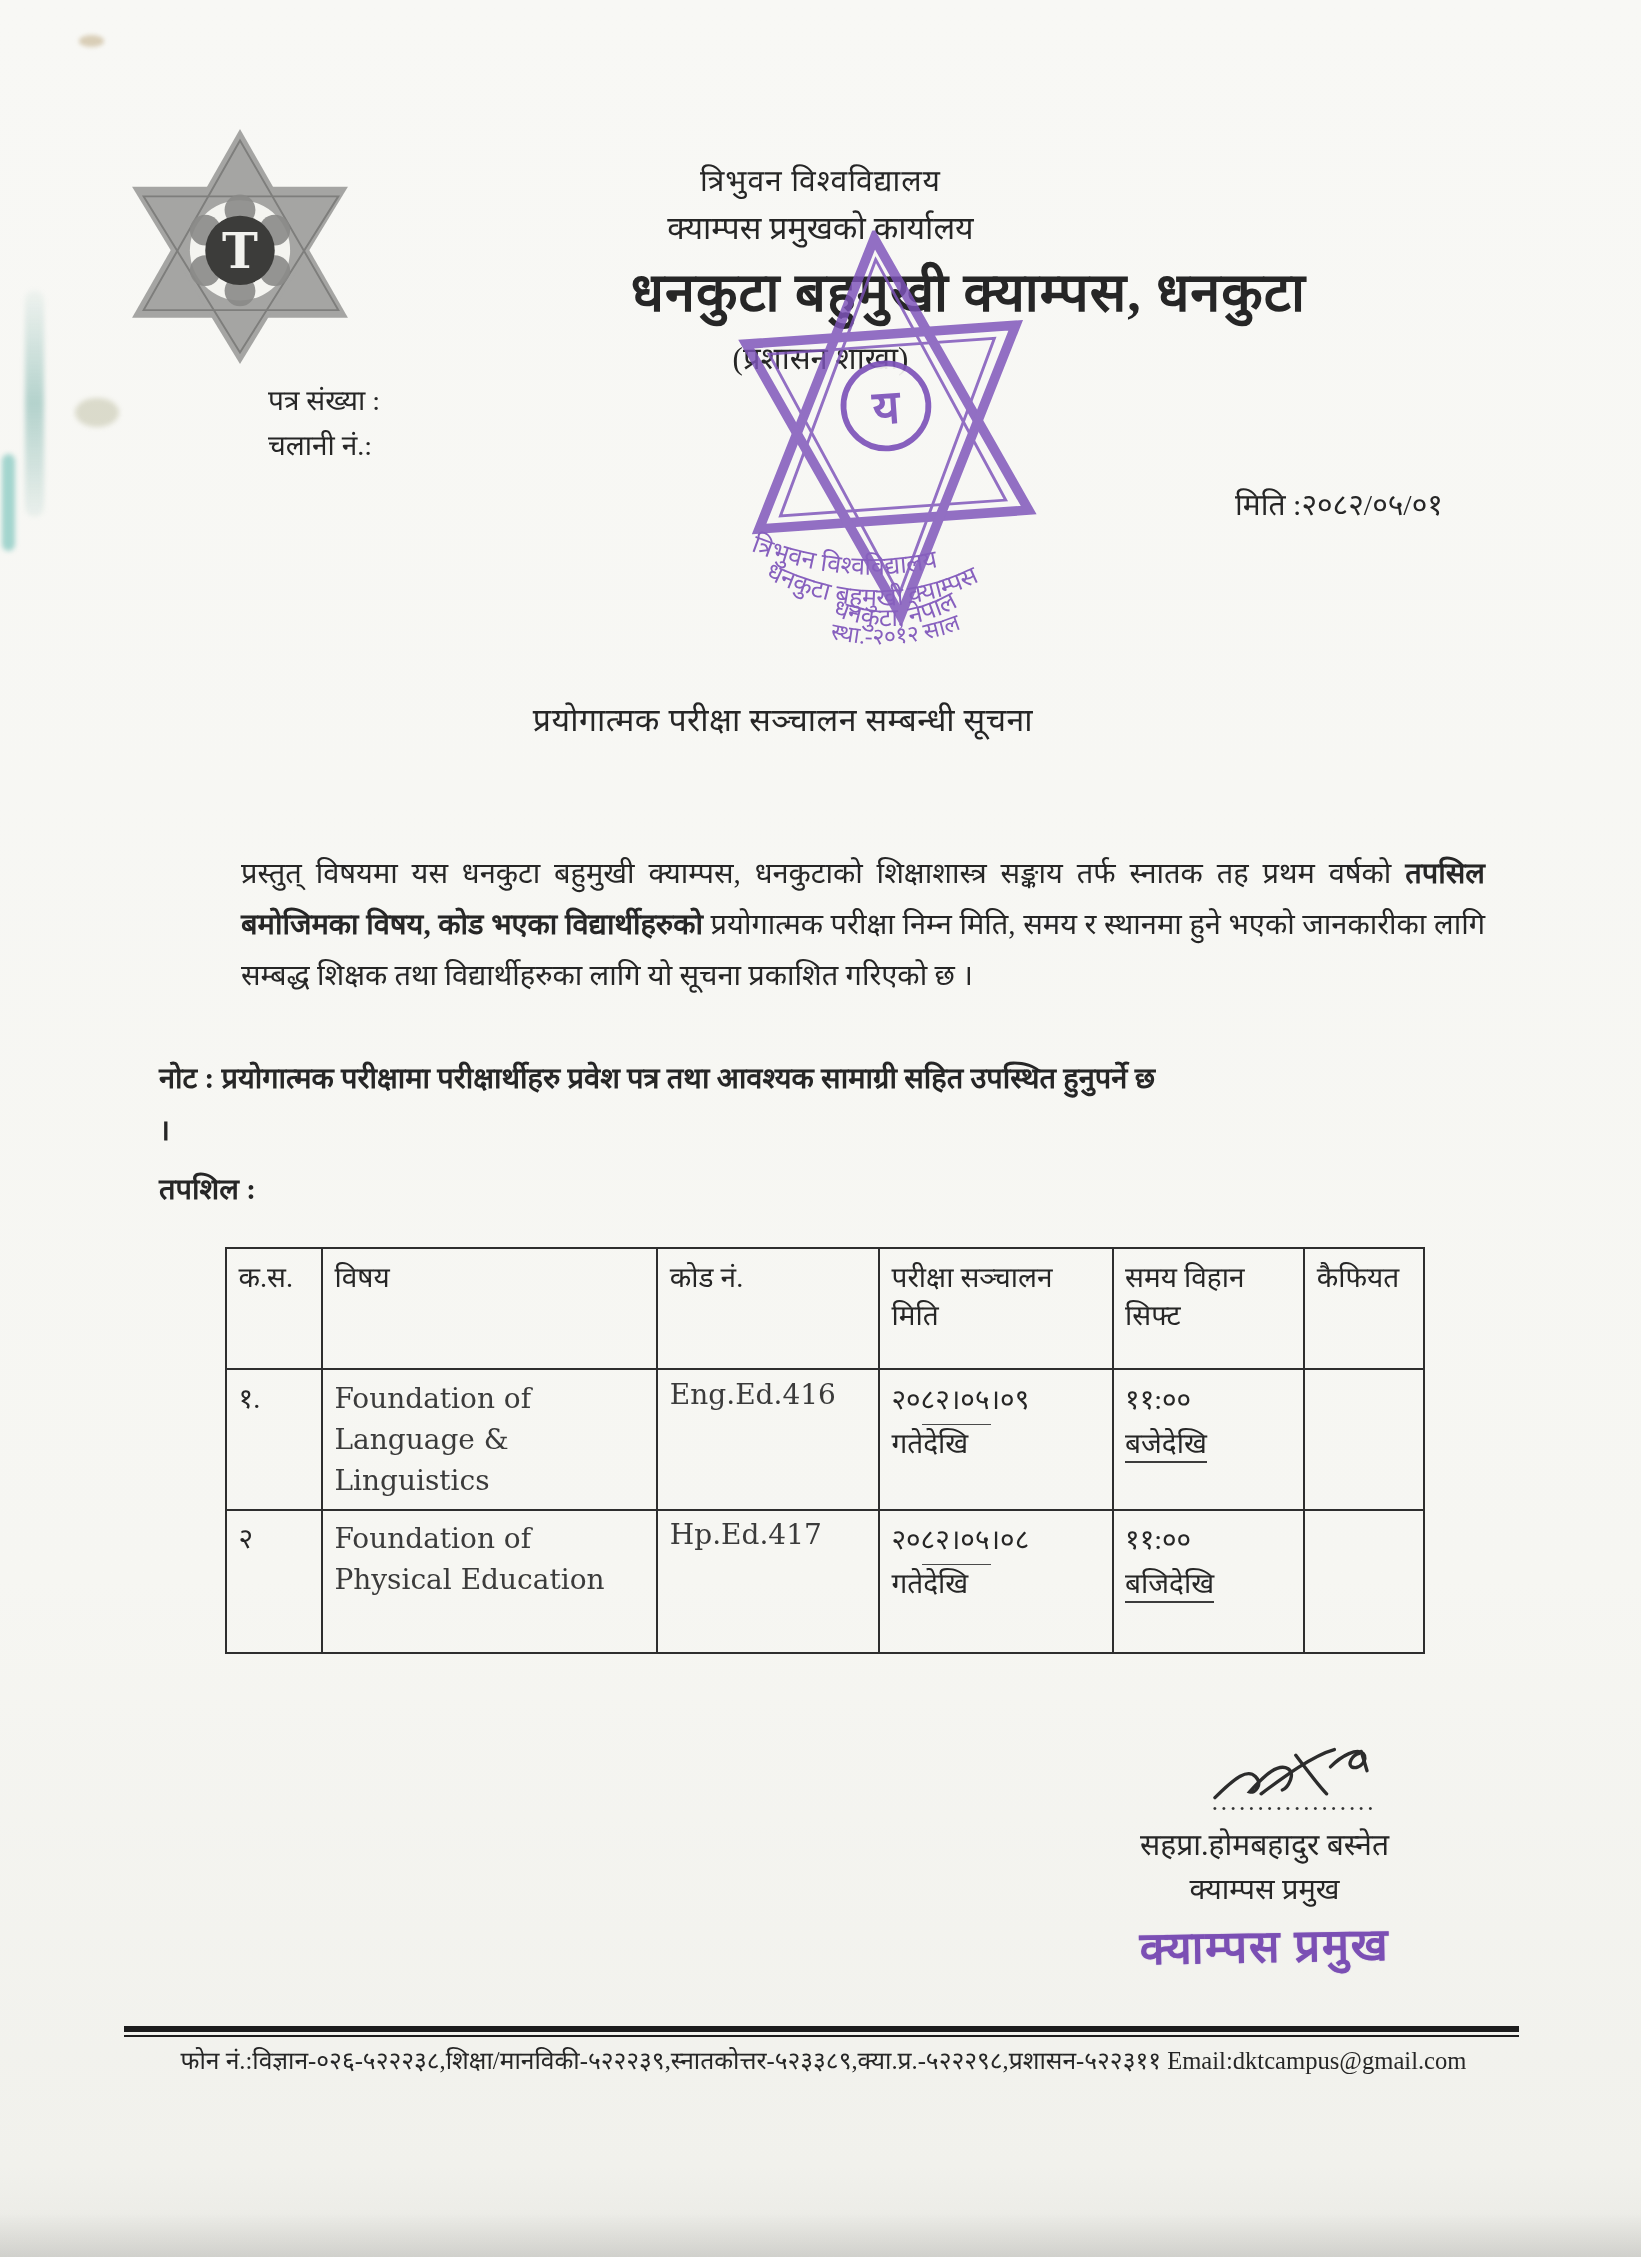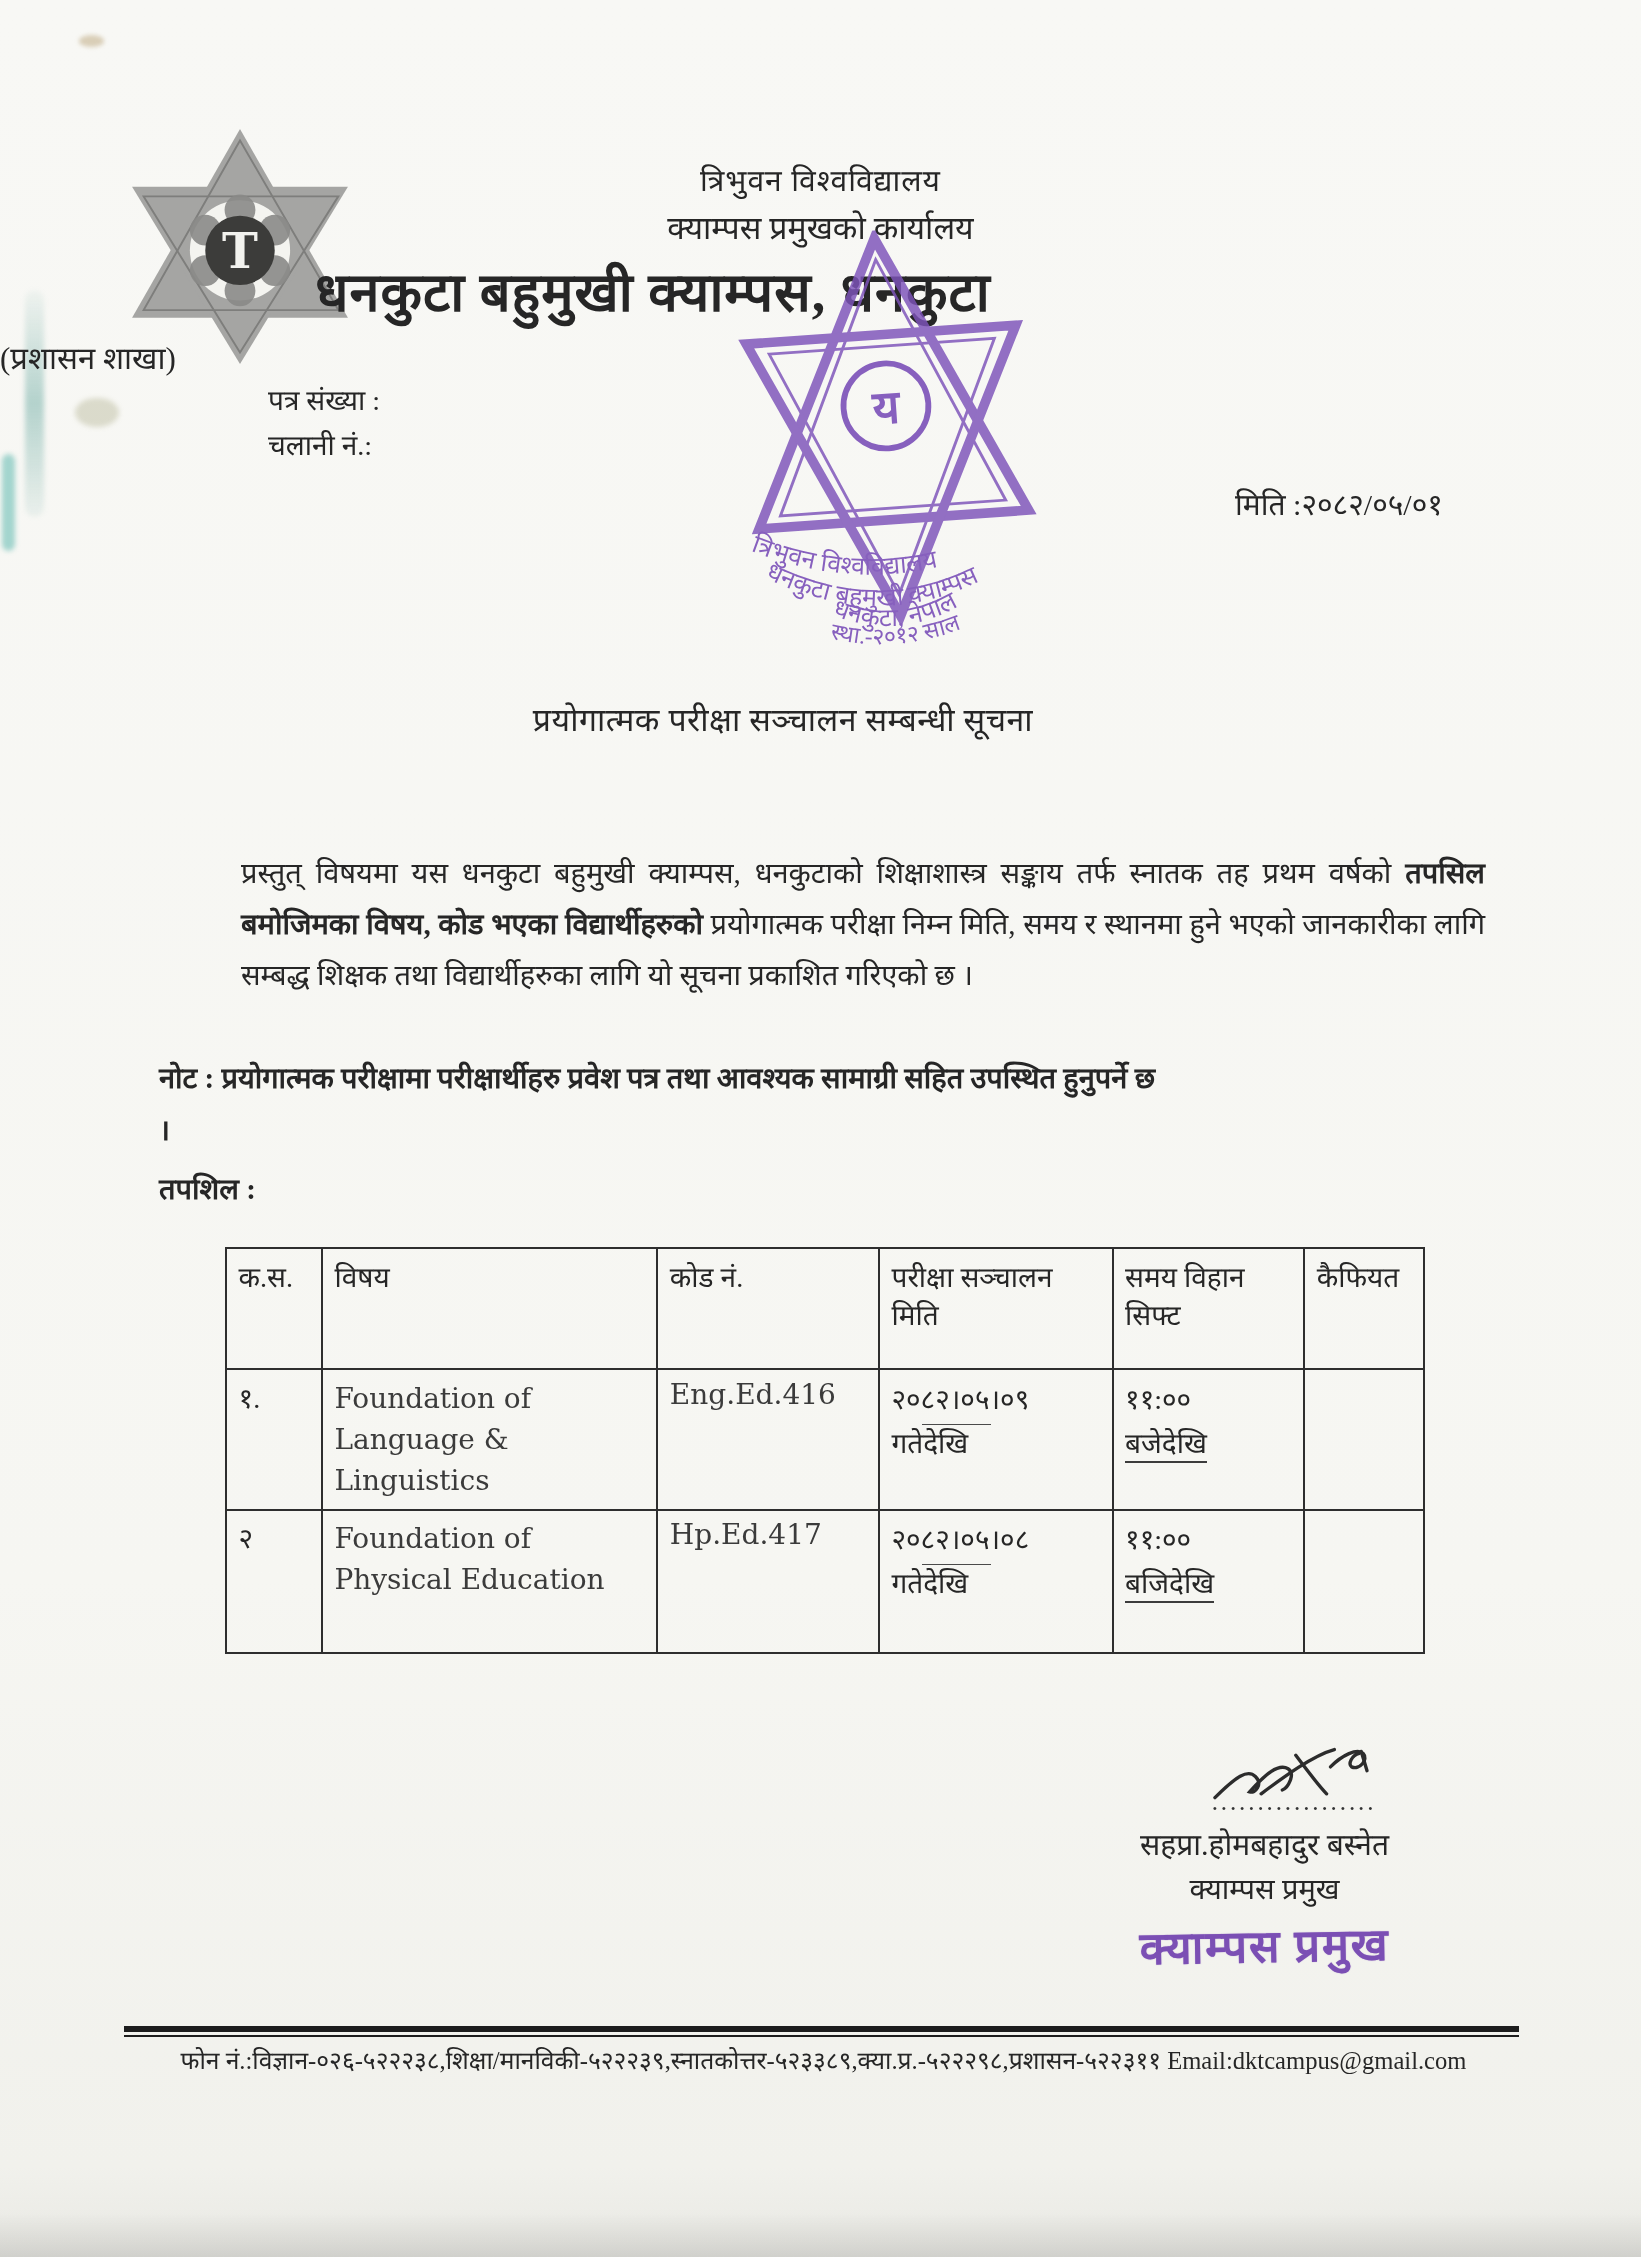--- a/index.html
+++ b/index.html
@@ -21,22 +21,22 @@
   .artifact-teal2 { left:1.9px; top:454px; width:13.5px; height:97px;
     background:rgba(60,170,160,.45); filter:blur(2.9px); border-radius:7.7px;}
   .speck1 { left:79px; top:35px; width:25px; height:11.6px; background:rgba(160,130,70,.35); filter:blur(1.9px); border-radius:50%;}
   .speck2 { left:75px; top:398px; width:44px; height:29px; background:rgba(120,120,60,.22); filter:blur(2.9px); border-radius:50%;}
   .bottom-shade { left:0; bottom:0; width:100%; height:44px;
     background:linear-gradient(180deg, rgba(0,0,0,0), rgba(0,0,0,.10)); }
 
   
   .hdr-university { top:159px; left:0; width:1641px; text-align:center; font-size:30px; letter-spacing:1px; }
   .hdr-office     { top:205px; left:0; width:1641px; text-align:center; font-size:32px; }
-  .hdr-campus     { top:253px; left:0; width:1306px; text-align:center; font-size:54px; font-weight:bold; letter-spacing:1px; }
-  .hdr-branch     { top:336px; left:0; width:1641px; font-size:31px; }
+  .hdr-campus     { top:253px; left:0; width:1306px; text-align:right; font-size:54px; font-weight:bold; letter-spacing:1px; }
+  .hdr-branch     { top:336px; left:0; width:1641px; text-align:center; font-size:31px; }
   .letter-no   { top:380px; left:268px; font-size:28px; }
   .dispatch-no { top:425px; left:268px; font-size:28px; }
   .date-line   { top:483px; left:1235px; font-size:30px; }
 
   
   .stamp-wrap { left:710px; top:230px; width:357px; height:425px; transform:rotate(-4deg); opacity:.92; pointer-events:none; }
 
   
   .title { top:697px; left:0; width:1566px; text-align:center; font-size:32px; letter-spacing:0.5px; }
   .body-par { top:848px; left:241px; width:1244px; font-size:29px; line-height:51px; text-align:justify; }

